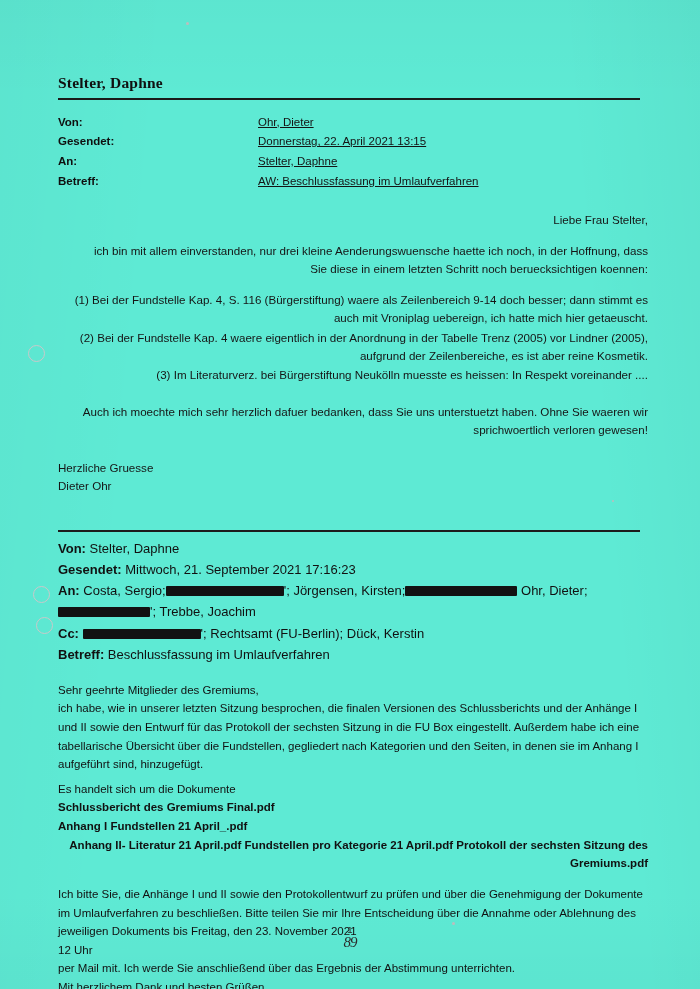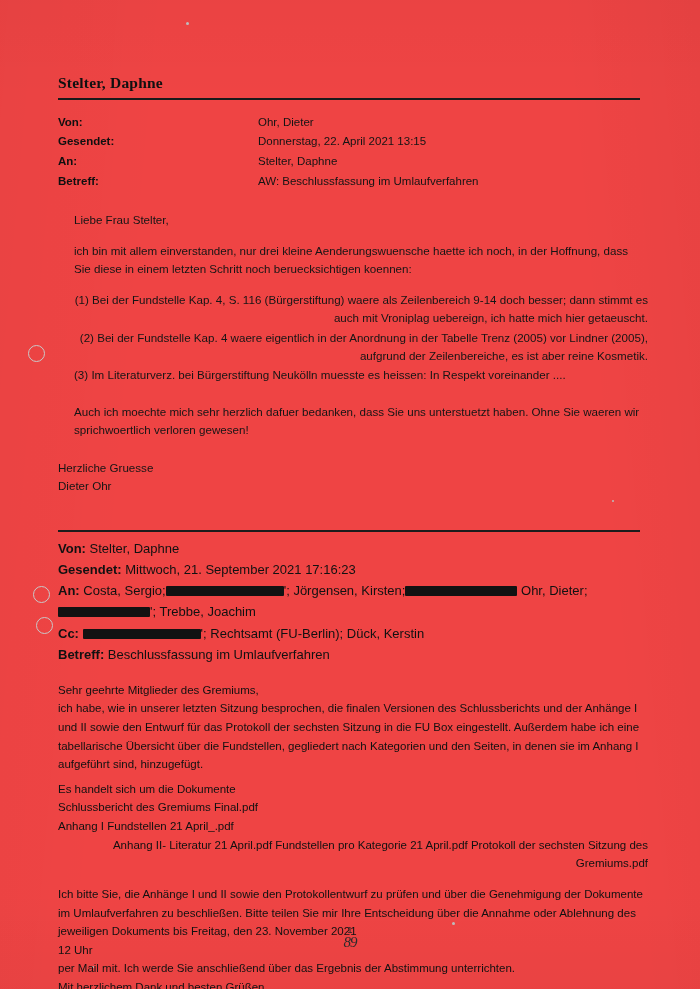--- a/index.html
+++ b/index.html
@@ -11,21 +11,21 @@
     width: 700px;
     height: 989px;
     font-family: "Liberation Sans", sans-serif;
     color: #111111;
     position: relative;
     overflow: hidden;
   }
   .page {
     position: absolute;
     inset: 0;
-    background: #ef4444;
+    background: #5eead4;
   }
   
   .paper-tint {
     position: absolute;
     inset: 0;
     background:
       linear-gradient(95deg, rgba(0,0,0,0.025) 0%, rgba(0,0,0,0) 22%),
       linear-gradient(265deg, rgba(0,0,0,0.03) 0%, rgba(0,0,0,0) 18%),
       linear-gradient(180deg, rgba(0,0,0,0.02) 0%, rgba(0,0,0,0) 10%, rgba(0,0,0,0) 90%, rgba(0,0,0,0.025) 100%);
     pointer-events: none;
@@ -60,28 +60,30 @@
     vertical-align: top;
     line-height: 1.45;
   }
   .hdr-label {
     font-weight: bold;
     width: 200px;
     color: #0f0f0f;
   }
   .hdr-value {
     color: #141414;
+    text-decoration: underline;
   }
   .body-text {
     font-size: 11.6px;
     line-height: 1.55;
     color: #151515;
   }
   .p {
     margin: 0 0 13px 16px;
+    text-align: right;
   }
   .p-tight {
     margin: 0 0 2px 0;
     text-align: right;
   }
   .gap-lg { height: 18px; }
   .gap-md { height: 12px; }
   .gap-sm { height: 6px; }
 
   .sig {
@@ -121,20 +123,21 @@
     margin-top: 16px;
     font-size: 11.5px;
     line-height: 1.62;
   }
   .indent-1 {
     margin-left: 44px;
     text-align: right;
   }
   .files .f {
     margin: 0;
+    font-weight: bold;
   }
 
   
   .ring {
     position: absolute;
     width: 15px;
     height: 15px;
     border: 1.5px solid #c9c9c9;
     border-radius: 50%;
     background: transparent;

